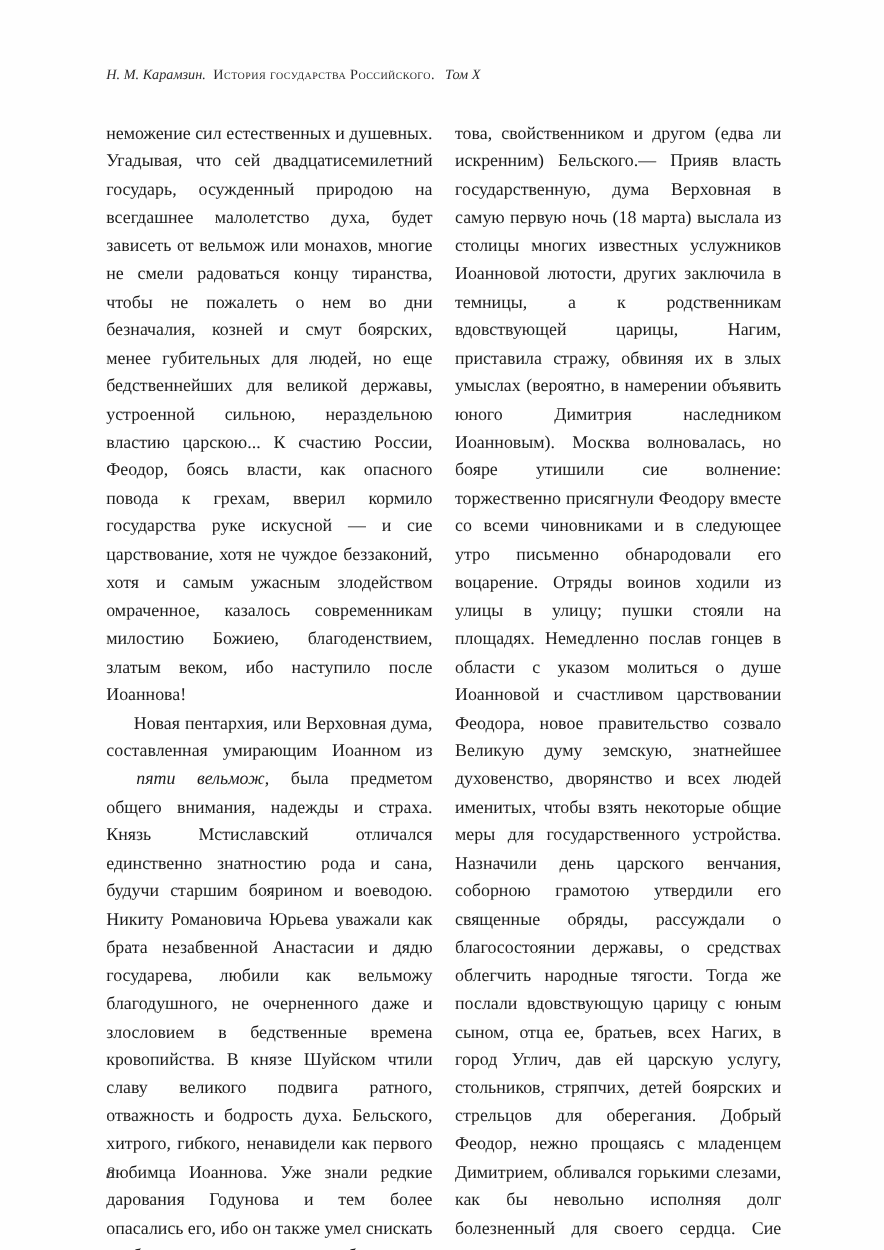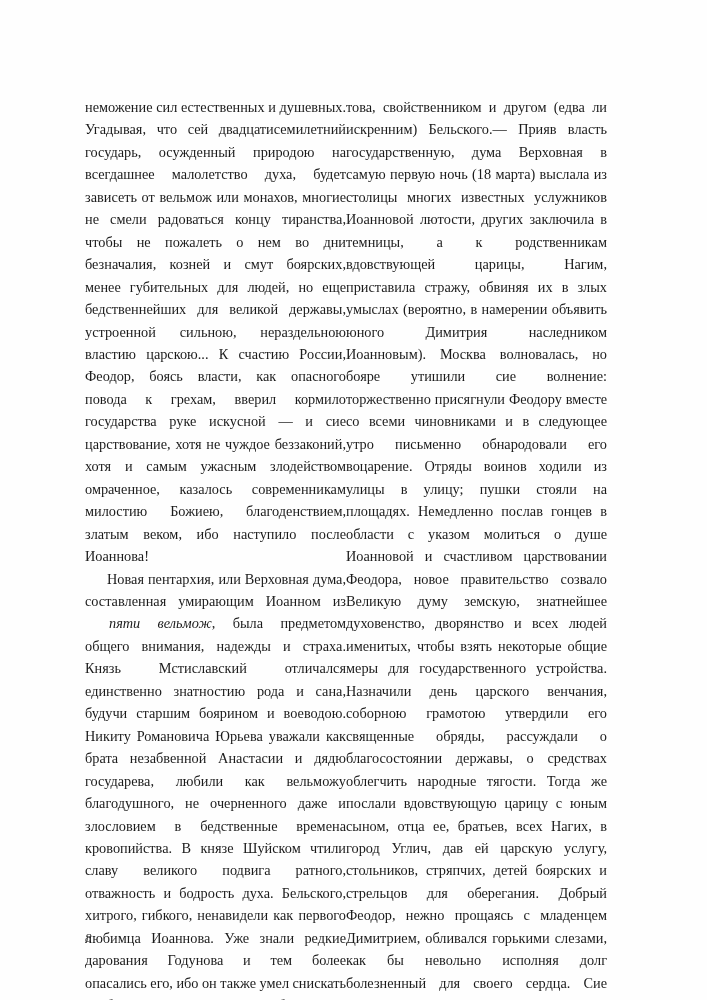--- a/index.html
+++ b/index.html
@@ -42,20 +42,21 @@
   }
 
   
   .columns {
     position: absolute;
     left: 85px;
     top: 96px;
     width: 540px;
     height: 830px;
     display: flex;
+    justify-content: space-between;
   }
   .col {
     width: 261px;
   }
   .col p {
     margin: 0;
     font-size: 14.3px;
     line-height: 22.45px;
     text-align: justify;
     text-align-last: left;
@@ -82,20 +83,23 @@
     font-size: 13px;
     font-style: italic;
     color: #3a3a3a;
   }
 </style>
 </head>
 <body>
 
 <div class="page">
 
+  <div class="running-head">
+    <span class="rh-author">Н. М. Карамзин.</span><span class="rh-title">История государства Российского.</span><span class="rh-volume">Том X</span>
+  </div>
 
   <div class="columns">
 
     <div class="col">
       <p>неможение сил естественных и душевных. Угадывая, что сей двадцатисемилетний государь, осужденный природою на всегдашнее малолетство духа, будет зависеть от вельмож или монахов, многие не смели радоваться концу тиранства, чтобы не пожалеть о нем во дни безначалия, козней и смут боярских, менее губительных для людей, но еще бедственнейших для великой державы, устроенной сильною, нераздельною властию царскою... К счастию России, Феодор, боясь власти, как опасного повода к грехам, вверил кормило государства руке искусной — и сие царствование, хотя не чуждое беззаконий, хотя и самым ужасным злодейством омраченное, казалось современникам милостию Божиею, благоденствием, златым веком, ибо наступило после Иоаннова!</p>
       <p class="indent"><span>Новая пентархия, или Верховная дума, составленная умирающим Иоанном из </span><em class="src">пяти вельмож</em><span>, была предметом общего внимания, надежды и страха. Князь Мстиславский отличался единственно знатностию рода и сана, будучи старшим боярином и воеводою. Никиту Романовича Юрьева уважали как брата незабвенной Анастасии и дядю государева, любили как вельможу благодушного, не очерненного даже и злословием в бедственные времена кровопийства. В князе Шуйском чтили славу великого подвига ратного, отважность и бодрость духа. Бельского, хитрого, гибкого, ненавидели как первого любимца Иоаннова. Уже знали редкие дарования Годунова и тем более опасались его, ибо он также умел снискать особенную милость тирана, был зятем гнусного Малюты Скура-</span></p>
     </div>
 
     <div class="col">
       <p>това, свойственником и другом (едва ли искренним) Бельского.— Прияв власть государственную, дума Верховная в самую первую ночь (18 марта) выслала из столицы многих известных услужников Иоанновой лютости, других заключила в темницы, а к родственникам вдовствующей царицы, Нагим, приставила стражу, обвиняя их в злых умыслах (вероятно, в намерении объявить юного Димитрия наследником Иоанновым). Москва волновалась, но бояре утишили сие волнение: торжественно присягнули Феодору вместе со всеми чиновниками и в следующее утро письменно обнародовали его воцарение. Отряды воинов ходили из улицы в улицу; пушки стояли на площадях. Немедленно послав гонцев в области с указом молиться о душе Иоанновой и счастливом царствовании Феодора, новое правительство созвало Великую думу земскую, знатнейшее духовенство, дворянство и всех людей именитых, чтобы взять некоторые общие меры для государственного устройства. Назначили день царского венчания, соборною грамотою утвердили его священные обряды, рассуждали о благосостоянии державы, о средствах облегчить народные тягости. Тогда же послали вдовствующую царицу с юным сыном, отца ее, братьев, всех Нагих, в город Углич, дав ей царскую услугу, стольников, стряпчих, детей боярских и стрельцов для оберегания. Добрый Феодор, нежно прощаясь с младенцем Димитрием, обливался горькими слезами, как бы невольно исполняя долг болезненный для своего сердца. Сие удаление царевича, единственного наследника державы, могло казаться бле-</p>

